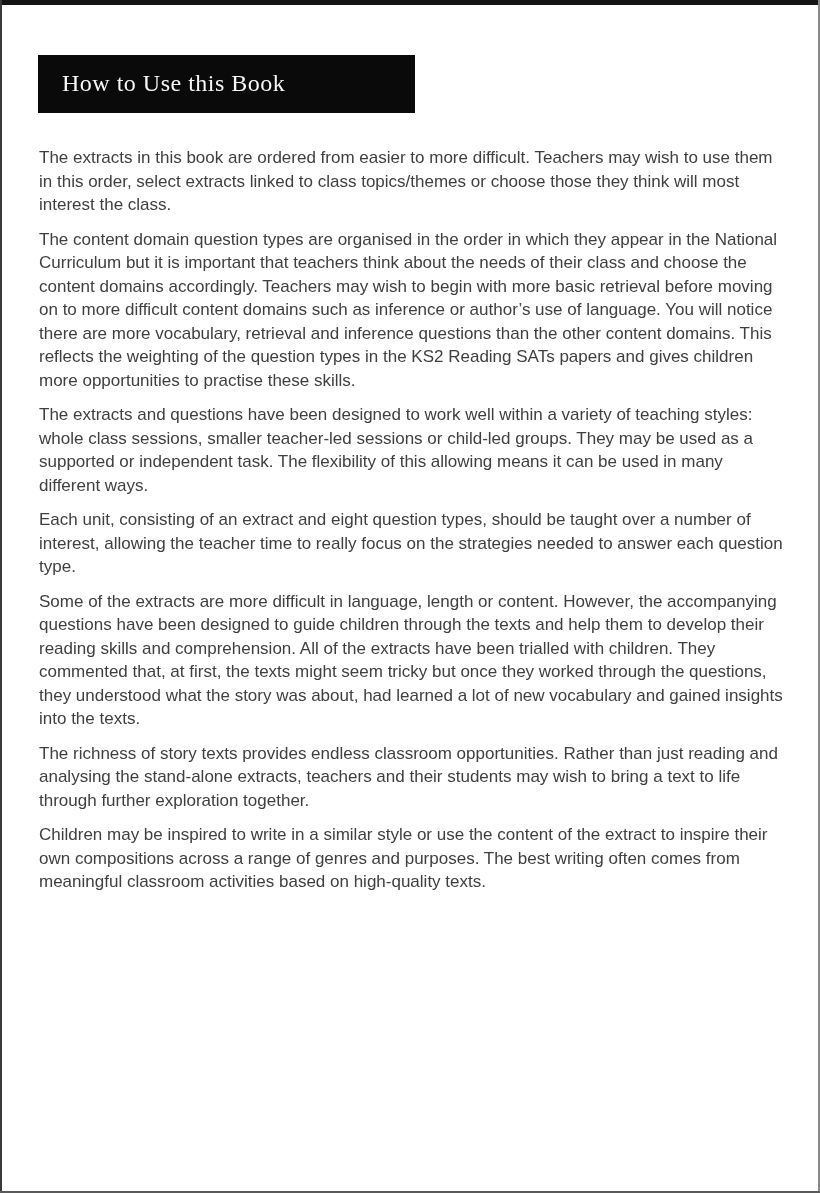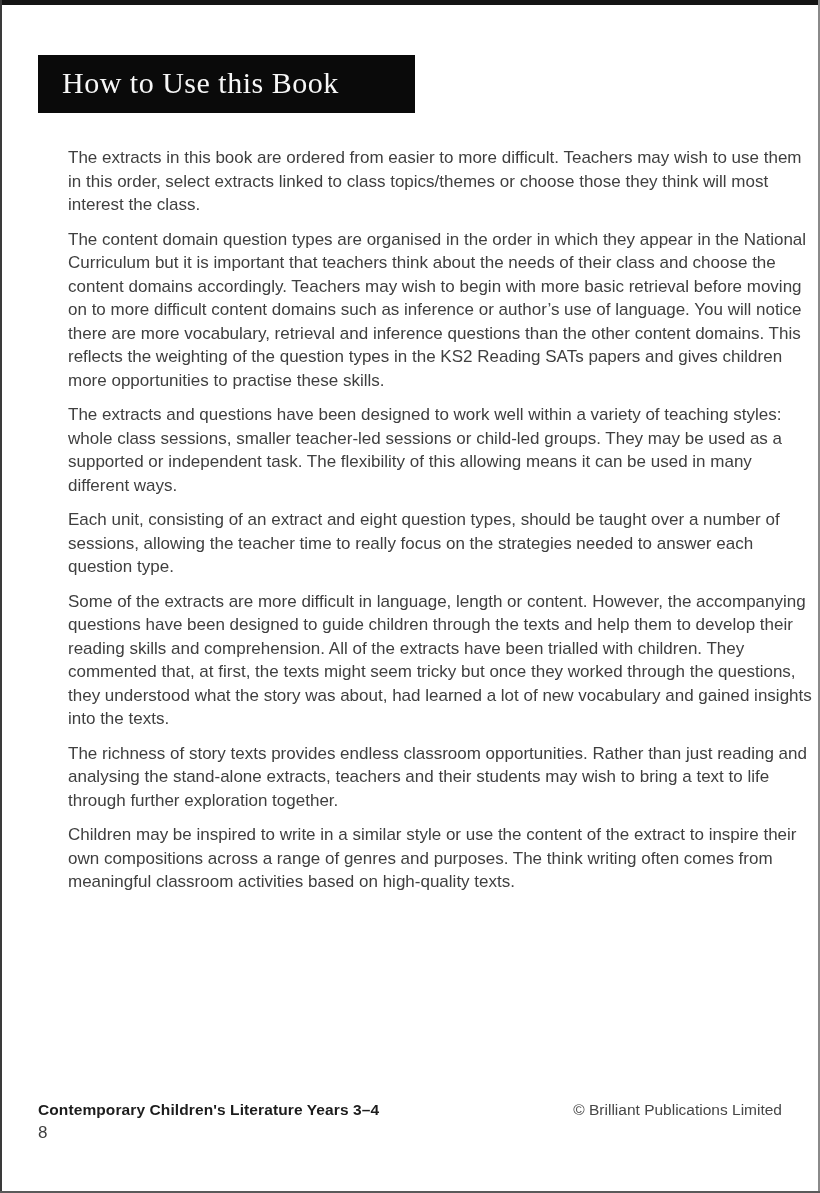--- a/index.html
+++ b/index.html
@@ -29,35 +29,34 @@
     height: 58px;
     background: #0a0a0a;
     display: flex;
     align-items: center;
   }
   .banner h1 {
     margin: 0;
     padding: 0 0 2px 24px;
     font-family: "Liberation Serif", "DejaVu Serif", serif;
     font-weight: 400;
-    font-size: 30px;
+    font-size: 24px;
     letter-spacing: 0.5px;
     color: #f7f7f7;
     white-space: nowrap;
   }
 
   .body-text {
     position: absolute;
     left: 39px;
     top: 146px;
     width: 746px;
     color: #3f3f3f;
     font-size: 17px;
     line-height: 23.5px;
-    margin-left: 29px;
   }
   .body-text p {
     margin: 0 0 11px 0;
   }
 
   .footer {
     position: absolute;
     left: 38px;
     right: 38px;
     top: 1101px;
@@ -94,27 +93,20 @@
   <div class="edge-bottom"></div>
 
   <div class="banner">
     <h1>How to Use this Book</h1>
   </div>
 
   <div class="body-text">
     <p>The extracts in this book are ordered from easier to more difficult. Teachers may wish to use them in this order, select extracts linked to class topics/themes or choose those they think will most interest the class.</p>
     <p>The content domain question types are organised in the order in which they appear in the National Curriculum but it is important that teachers think about the needs of their class and choose the content domains accordingly. Teachers may wish to begin with more basic retrieval before moving on to more difficult content domains such as inference or author’s use of language. You will notice there are more vocabulary, retrieval and inference questions than the other content domains. This reflects the weighting of the question types in the KS2 Reading SATs papers and gives children more opportunities to practise these skills.</p>
     <p>The extracts and questions have been designed to work well within a variety of teaching styles: whole class sessions, smaller teacher-led sessions or child-led groups. They may be used as a supported or independent task. The flexibility of this allowing means it can be used in many different ways.</p>
-    <p>Each unit, consisting of an extract and eight question types, should be taught over a number of sessions, allowing the teacher time to really focus on the strategies needed to answer each question type.</p>
+    <p>Each unit, consisting of an extract and eight question types, should be taught over a number of interest, allowing the teacher time to really focus on the strategies needed to answer each question type.</p>
     <p>Some of the extracts are more difficult in language, length or content. However, the accompanying questions have been designed to guide children through the texts and help them to develop their reading skills and comprehension. All of the extracts have been trialled with children. They commented that, at first, the texts might seem tricky but once they worked through the questions, they understood what the story was about, had learned a lot of new vocabulary and gained insights into the texts.</p>
     <p>The richness of story texts provides endless classroom opportunities. Rather than just reading and analysing the stand-alone extracts, teachers and their students may wish to bring a text to life through further exploration together.</p>
-    <p>Children may be inspired to write in a similar style or use the content of the extract to inspire their own compositions across a range of genres and purposes. The think writing often comes from meaningful classroom activities based on high-quality texts.</p>
+    <p>Children may be inspired to write in a similar style or use the content of the extract to inspire their own compositions across a range of genres and purposes. The best writing often comes from meaningful classroom activities based on high-quality texts.</p>
   </div>
 
-  <div class="footer">
-    <div class="footer-row">
-      <span class="footer-book-title">Contemporary Children's Literature Years 3–4</span>
-      <span class="footer-copyright">© Brilliant Publications Limited</span>
-    </div>
-    <div class="footer-page-number">8</div>
-  </div>
 
 </div>
 
 </body></html>

